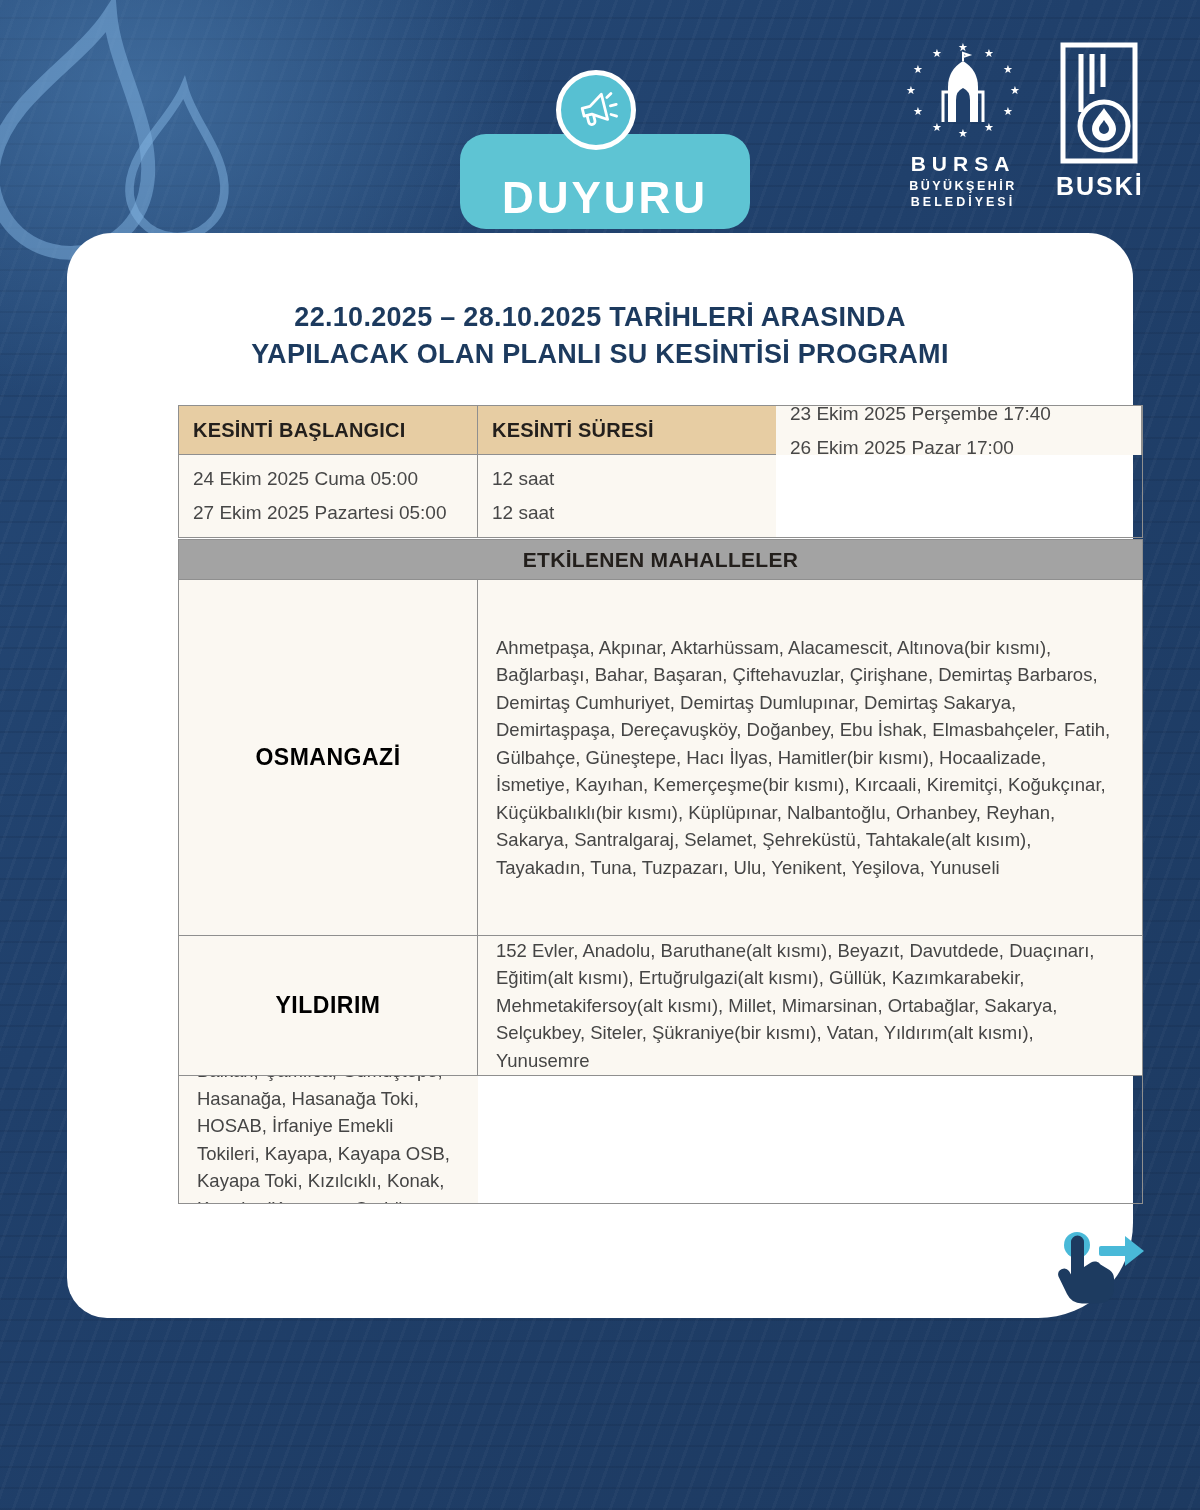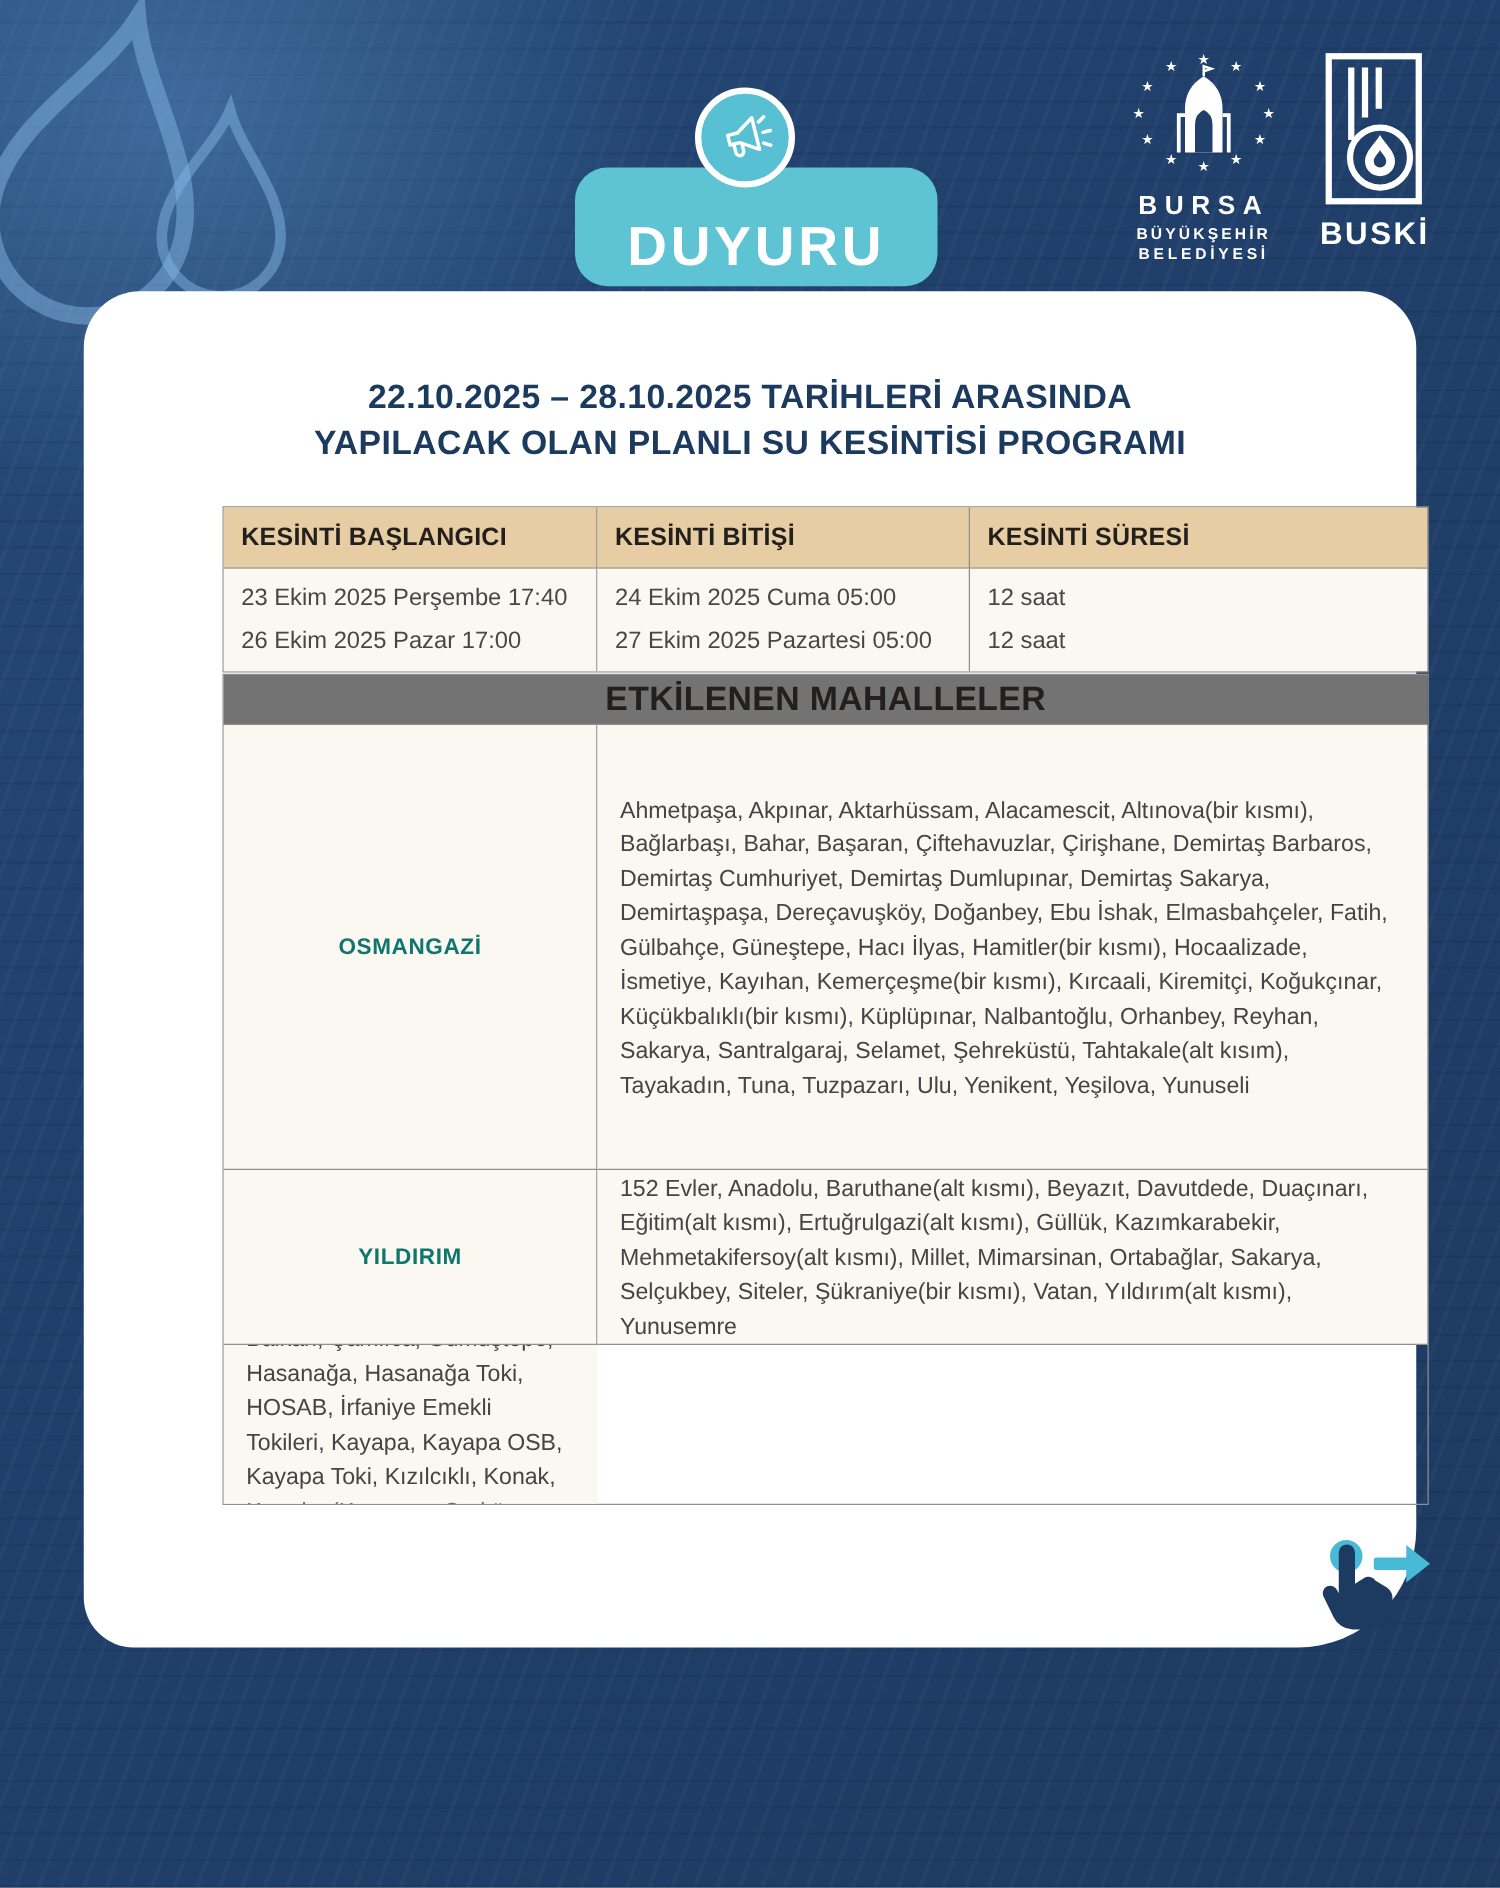--- a/index.html
+++ b/index.html
@@ -52,24 +52,24 @@
     border:1.5px solid #8f8f8f;display:grid;}
   .sched{top:172px;grid-template-columns:299px 298px 1fr;grid-template-rows:49px 82px;}
   .cell{box-sizing:border-box;background:#fbf8f2;}
   .hcell{background:#e7cda3;display:flex;align-items:center;padding-left:14px;
     font-size:20px;font-weight:800;color:#231f1c;border-bottom:1.5px solid #8f8f8f;letter-spacing:.2px;}
   .brd-r{border-right:1.5px solid #8f8f8f;}
   .dcell{padding:6px 8px 6px 14px;font-size:19px;color:#474747;display:flex;flex-direction:column;justify-content:center;}
   .dcell div{line-height:34px;white-space:nowrap;}
 
   .affected{top:306px;grid-template-columns:299px 1fr;grid-template-rows:40px 356px 140px 127px;}
-  .band{grid-column:1 / 3;background:#737373;display:flex;align-items:center;justify-content:center;
-    font-size:27px;font-weight:800;color:#231f1c;border-bottom:1.5px solid #8f8f8f;letter-spacing:.3px;}
-  .dname{display:flex;align-items:center;justify-content:center;font-size:18px;font-weight:800;
-    color:#0f766e;letter-spacing:.5px;}
+  .band{grid-column:1 / 3;background:#a3a3a3;display:flex;align-items:center;justify-content:center;
+    font-size:21px;font-weight:800;color:#231f1c;border-bottom:1.5px solid #8f8f8f;letter-spacing:.3px;}
+  .dname{display:flex;align-items:center;justify-content:center;font-size:23px;font-weight:800;
+    color:#000000;letter-spacing:.5px;}
   .dlist{display:flex;align-items:center;padding:0 18px;overflow:hidden;}
   .dlist span{font-size:18.5px;line-height:27.5px;color:#454545;}
   .brd-b{border-bottom:1.5px solid #8f8f8f;}
 
   .swipe{position:absolute;left:980px;top:995px;}
 </style>
 </head>
 <body>
 
 <div class="bg"></div>
@@ -133,21 +133,20 @@
 
 <div class="card">
 
   <div class="title">
     <div>22.10.2025 – 28.10.2025 TARİHLERİ ARASINDA</div>
     <div>YAPILACAK OLAN PLANLI SU KESİNTİSİ PROGRAMI</div>
   </div>
 
   <div class="tbl sched">
     <div class="cell hcell brd-r">KESİNTİ BAŞLANGICI</div>
-    <div class="cell hcell brd-r">KESİNTİ BİTİŞİ</div>
     <div class="cell hcell">KESİNTİ SÜRESİ</div>
 
     <div class="cell dcell brd-r">
       <div>23 Ekim 2025 Perşembe 17:40</div>
       <div>26 Ekim 2025 Pazar 17:00</div>
     </div>
     <div class="cell dcell brd-r">
       <div>24 Ekim 2025 Cuma 05:00</div>
       <div>27 Ekim 2025 Pazartesi 05:00</div>
     </div>

